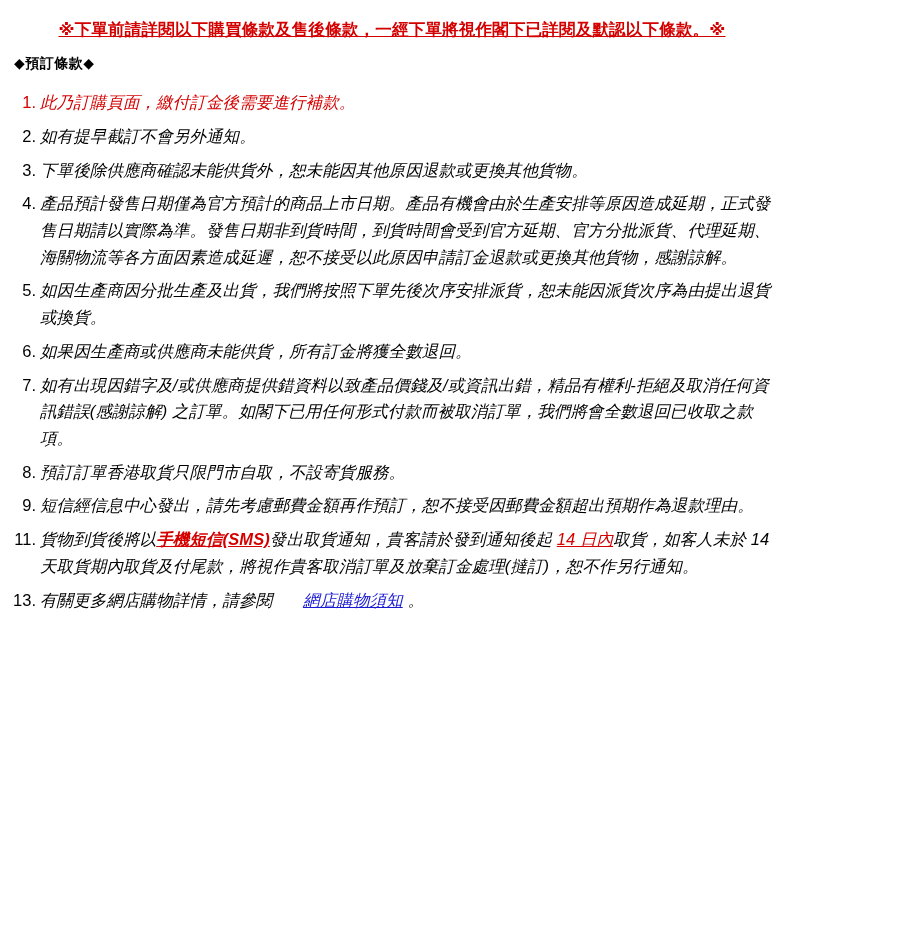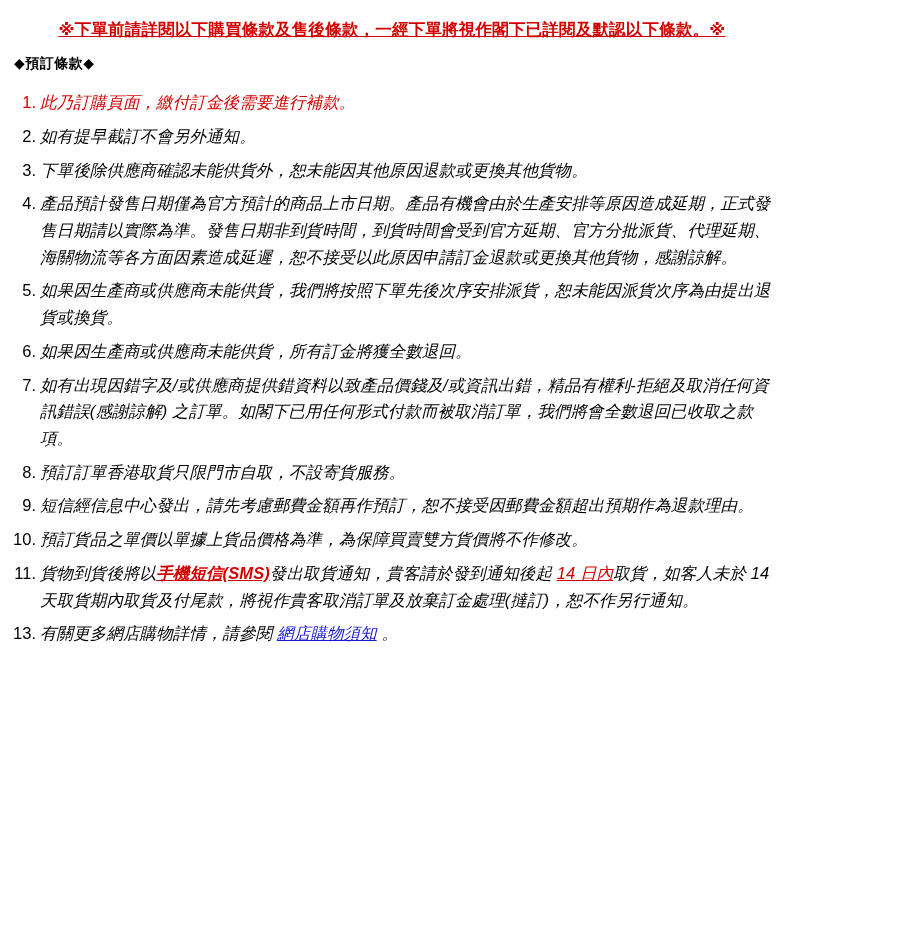--- a/index.html
+++ b/index.html
@@ -70,20 +70,21 @@
   .u {
     text-decoration: underline;
   }
   .red {
     color: #d40000;
   }
   .link {
     color: #1a1ad4;
     text-decoration: underline;
     cursor: pointer;
+    margin-left: 26px;
   }
   .sms {
     color: #d40000;
     text-decoration: underline;
     font-weight: bold;
   }
   .days {
     color: #d40000;
     text-decoration: underline;
   }
@@ -116,21 +117,21 @@
       <span class="txt">下單後除供應商確認未能供貨外，恕未能因其他原因退款或更換其他貨物。</span>
     </li>
 
     <li>
       <span class="num">4.</span>
       <span class="txt">產品預計發售日期僅為官方預計的商品上市日期。產品有機會由於生產安排等原因造成延期，正式發售日期請以實際為準。發售日期非到貨時間，到貨時間會受到官方延期、官方分批派貨、代理延期、海關物流等各方面因素造成延遲，恕不接受以此原因申請訂金退款或更換其他貨物，感謝諒解。</span>
     </li>
 
     <li>
       <span class="num">5.</span>
-      <span class="txt">如果因生產商或供應商未能供貨，我們將按照下單先後次序安排派貨，恕未能因派貨次序為由提出退貨或換貨。</span>
+      <span class="txt">如因生產商因分批生產及出貨，我們將按照下單先後次序安排派貨，恕未能因派貨次序為由提出退貨或換貨。</span>
     </li>
 
     <li>
       <span class="num">6.</span>
       <span class="txt">如果因生產商或供應商未能供貨，所有訂金將獲全數退回。</span>
     </li>
 
     <li>
       <span class="num">7.</span>
       <span class="txt">如有出現因錯字及/或供應商提供錯資料以致產品價錢及/或資訊出錯，精品有權利-拒絕及取消任何資訊錯誤(感謝諒解) 之訂單。如閣下已用任何形式付款而被取消訂單，我們將會全數退回已收取之款項。</span>
@@ -139,24 +140,20 @@
     <li>
       <span class="num">8.</span>
       <span class="txt">預訂訂單香港取貨只限門市自取，不設寄貨服務。</span>
     </li>
 
     <li>
       <span class="num">9.</span>
       <span class="txt">短信經信息中心發出，請先考慮郵費金額再作預訂，恕不接受因郵費金額超出預期作為退款理由。</span>
     </li>
 
-    <li>
-      <span class="num">10.</span>
-      <span class="txt">預訂貨品之單價以單據上貨品價格為準，為保障買賣雙方貨價將不作修改。</span>
-    </li>
 
     <li>
       <span class="num">11.</span>
       <span class="txt">
         <span>貨物到貨後將以</span><span class="sms">手機短信(SMS)</span><span>發出取貨通知，貴客請於發到通知後起 </span><span class="days">14 日內</span><span>取貨，如客人未於 14 天取貨期內取貨及付尾款，將視作貴客取消訂單及放棄訂金處理(撻訂)，恕不作另行通知。</span>
       </span>
     </li>
 
 
     <li>

